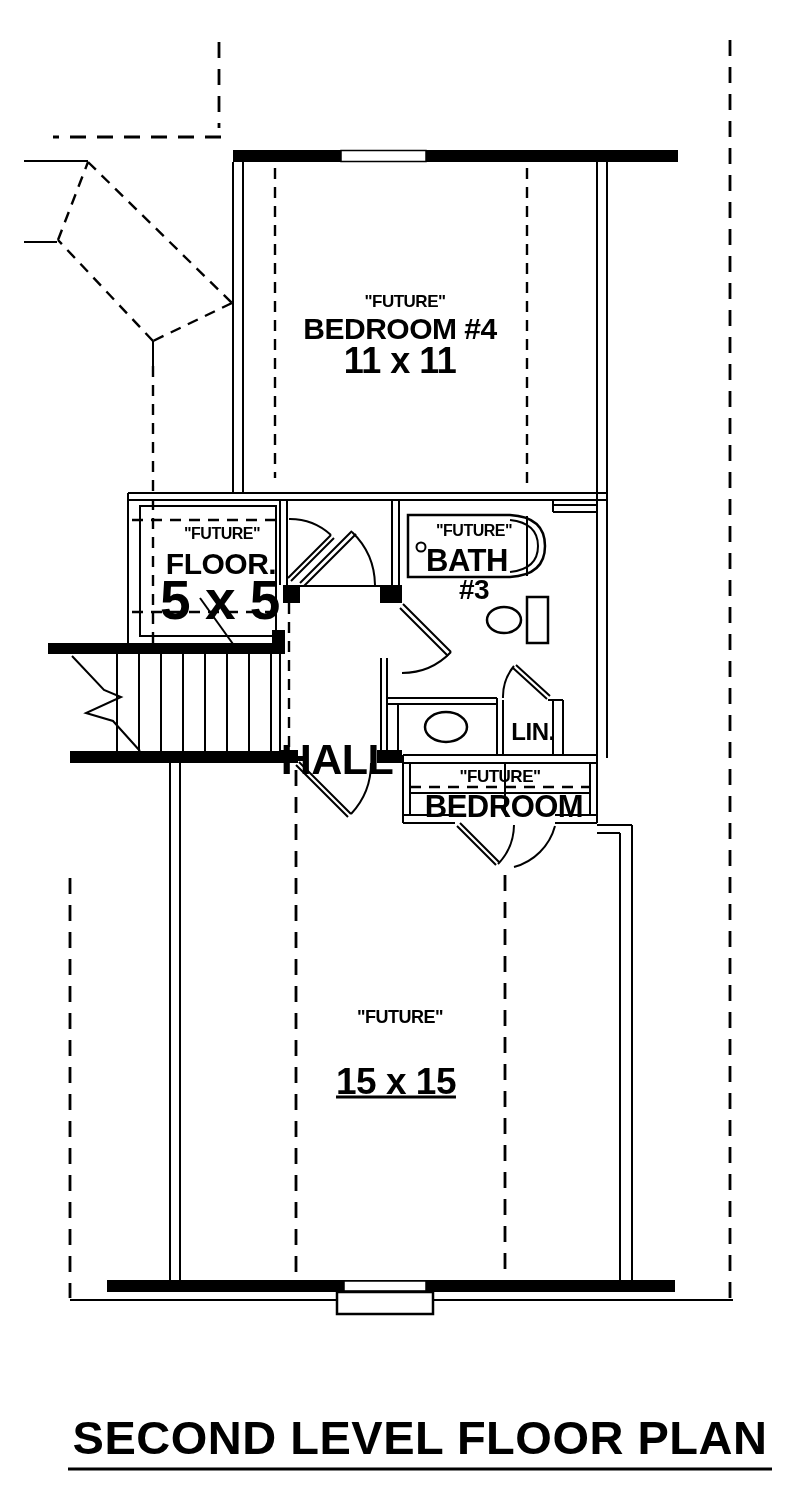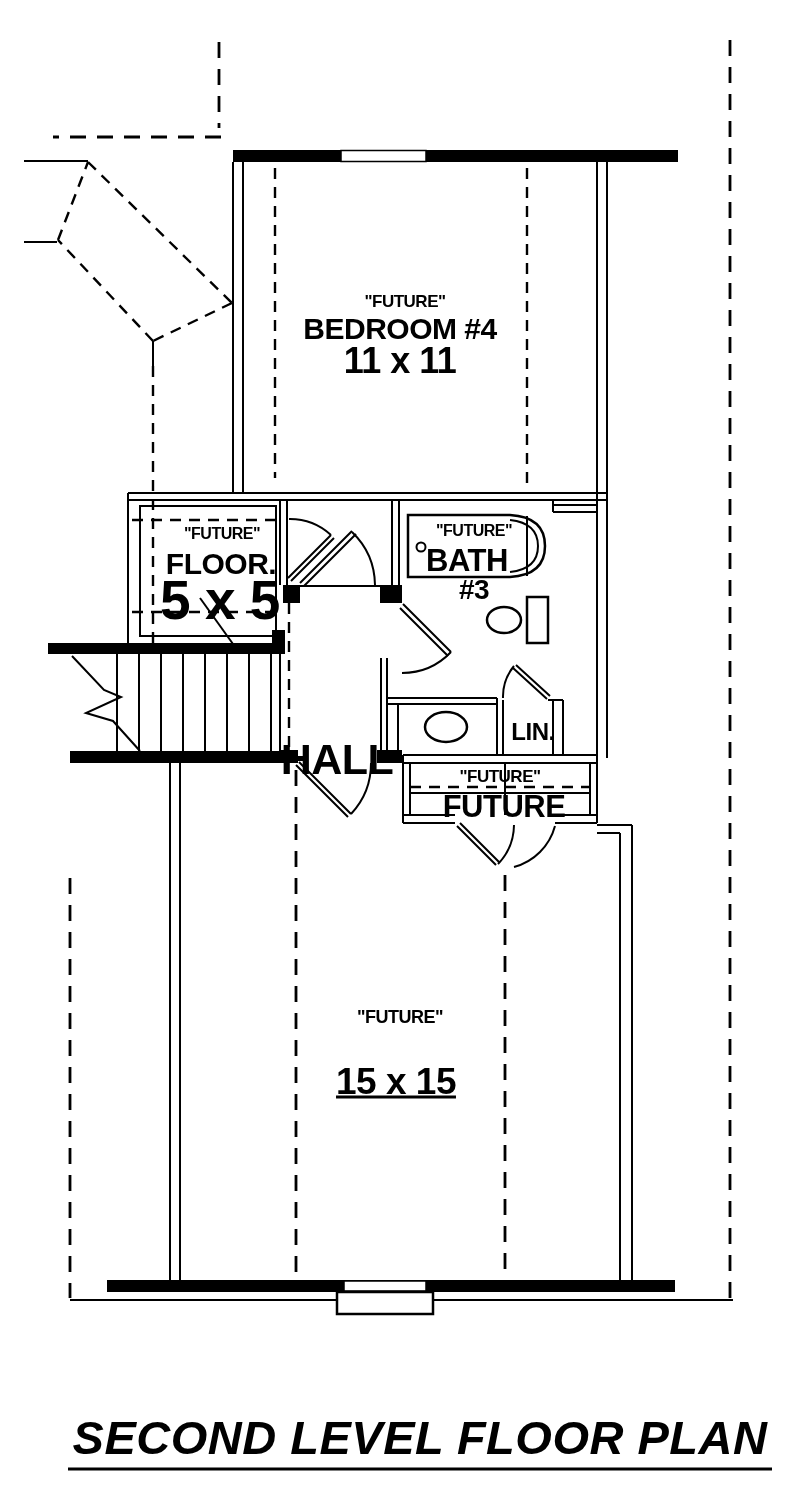--- a/index.html
+++ b/index.html
@@ -8,21 +8,21 @@
   #planSvg{position:absolute;left:0;top:0;}
   .w2{stroke:#000;stroke-width:2;fill:none;}
   .w25{stroke:#000;stroke-width:2.5;fill:none;}
   .dashL{stroke:#000;stroke-width:2.8;fill:none;stroke-dasharray:16 11;}
   .dashS{stroke:#000;stroke-width:2.4;fill:none;stroke-dasharray:11 8;}
   .blk{fill:#000;stroke:none;}
   .whitefill{fill:#fff;}
   .lbl{position:absolute;transform:translate(-50%,-50%);color:#000;font-weight:bold;
        white-space:nowrap;line-height:1;letter-spacing:-0.5px;}
   .title{position:absolute;transform:translate(-50%,-50%);color:#000;font-weight:bold;
-         white-space:nowrap;line-height:1;letter-spacing:0.5px;font-style:italic;}
+         white-space:nowrap;line-height:1;letter-spacing:0.5px;}
 </style>
 </head>
 <body>
 
 <div id="stage">
 
   <svg id="planSvg" width="800" height="1493" viewBox="0 0 800 1493">
 
     <g>
       <path class="dashL" d="M219,42 V128"></path>
@@ -158,19 +158,19 @@
   <div class="lbl" style="left:220px;top:600px;font-size:55px;">5 x 5</div>
 
   <div class="lbl" style="left:474px;top:531px;font-size:16px;">"FUTURE"</div>
   <div class="lbl" style="left:467px;top:560px;font-size:31px;text-align:center;">BATH</div>
   <div class="lbl" style="left:474px;top:590px;font-size:28px;">#3</div>
 
   <div class="lbl" style="left:337px;top:714px;font-size:43px;margin-top:45px;">HALL</div>
   <div class="lbl" style="left:533px;top:732px;font-size:24px;">LIN.</div>
 
   <div class="lbl" style="left:500px;top:776px;font-size:17px;">"FUTURE"</div>
-  <div class="lbl" style="left:504px;top:806px;font-size:31px;">FUTURE</div>
+  <div class="lbl" style="left:504px;top:806px;font-size:31px;">BEDROOM</div>
 
   <div class="lbl" style="left:400px;top:1017px;font-size:18px;">"FUTURE"</div>
   <div class="lbl" style="left:396px;top:1081px;font-size:37px;text-decoration:underline;">15 x 15</div>
 
   <div class="title" style="left:420px;top:1437px;font-size:47px;">SECOND LEVEL FLOOR PLAN</div>
 </div>
 
 </body></html>

